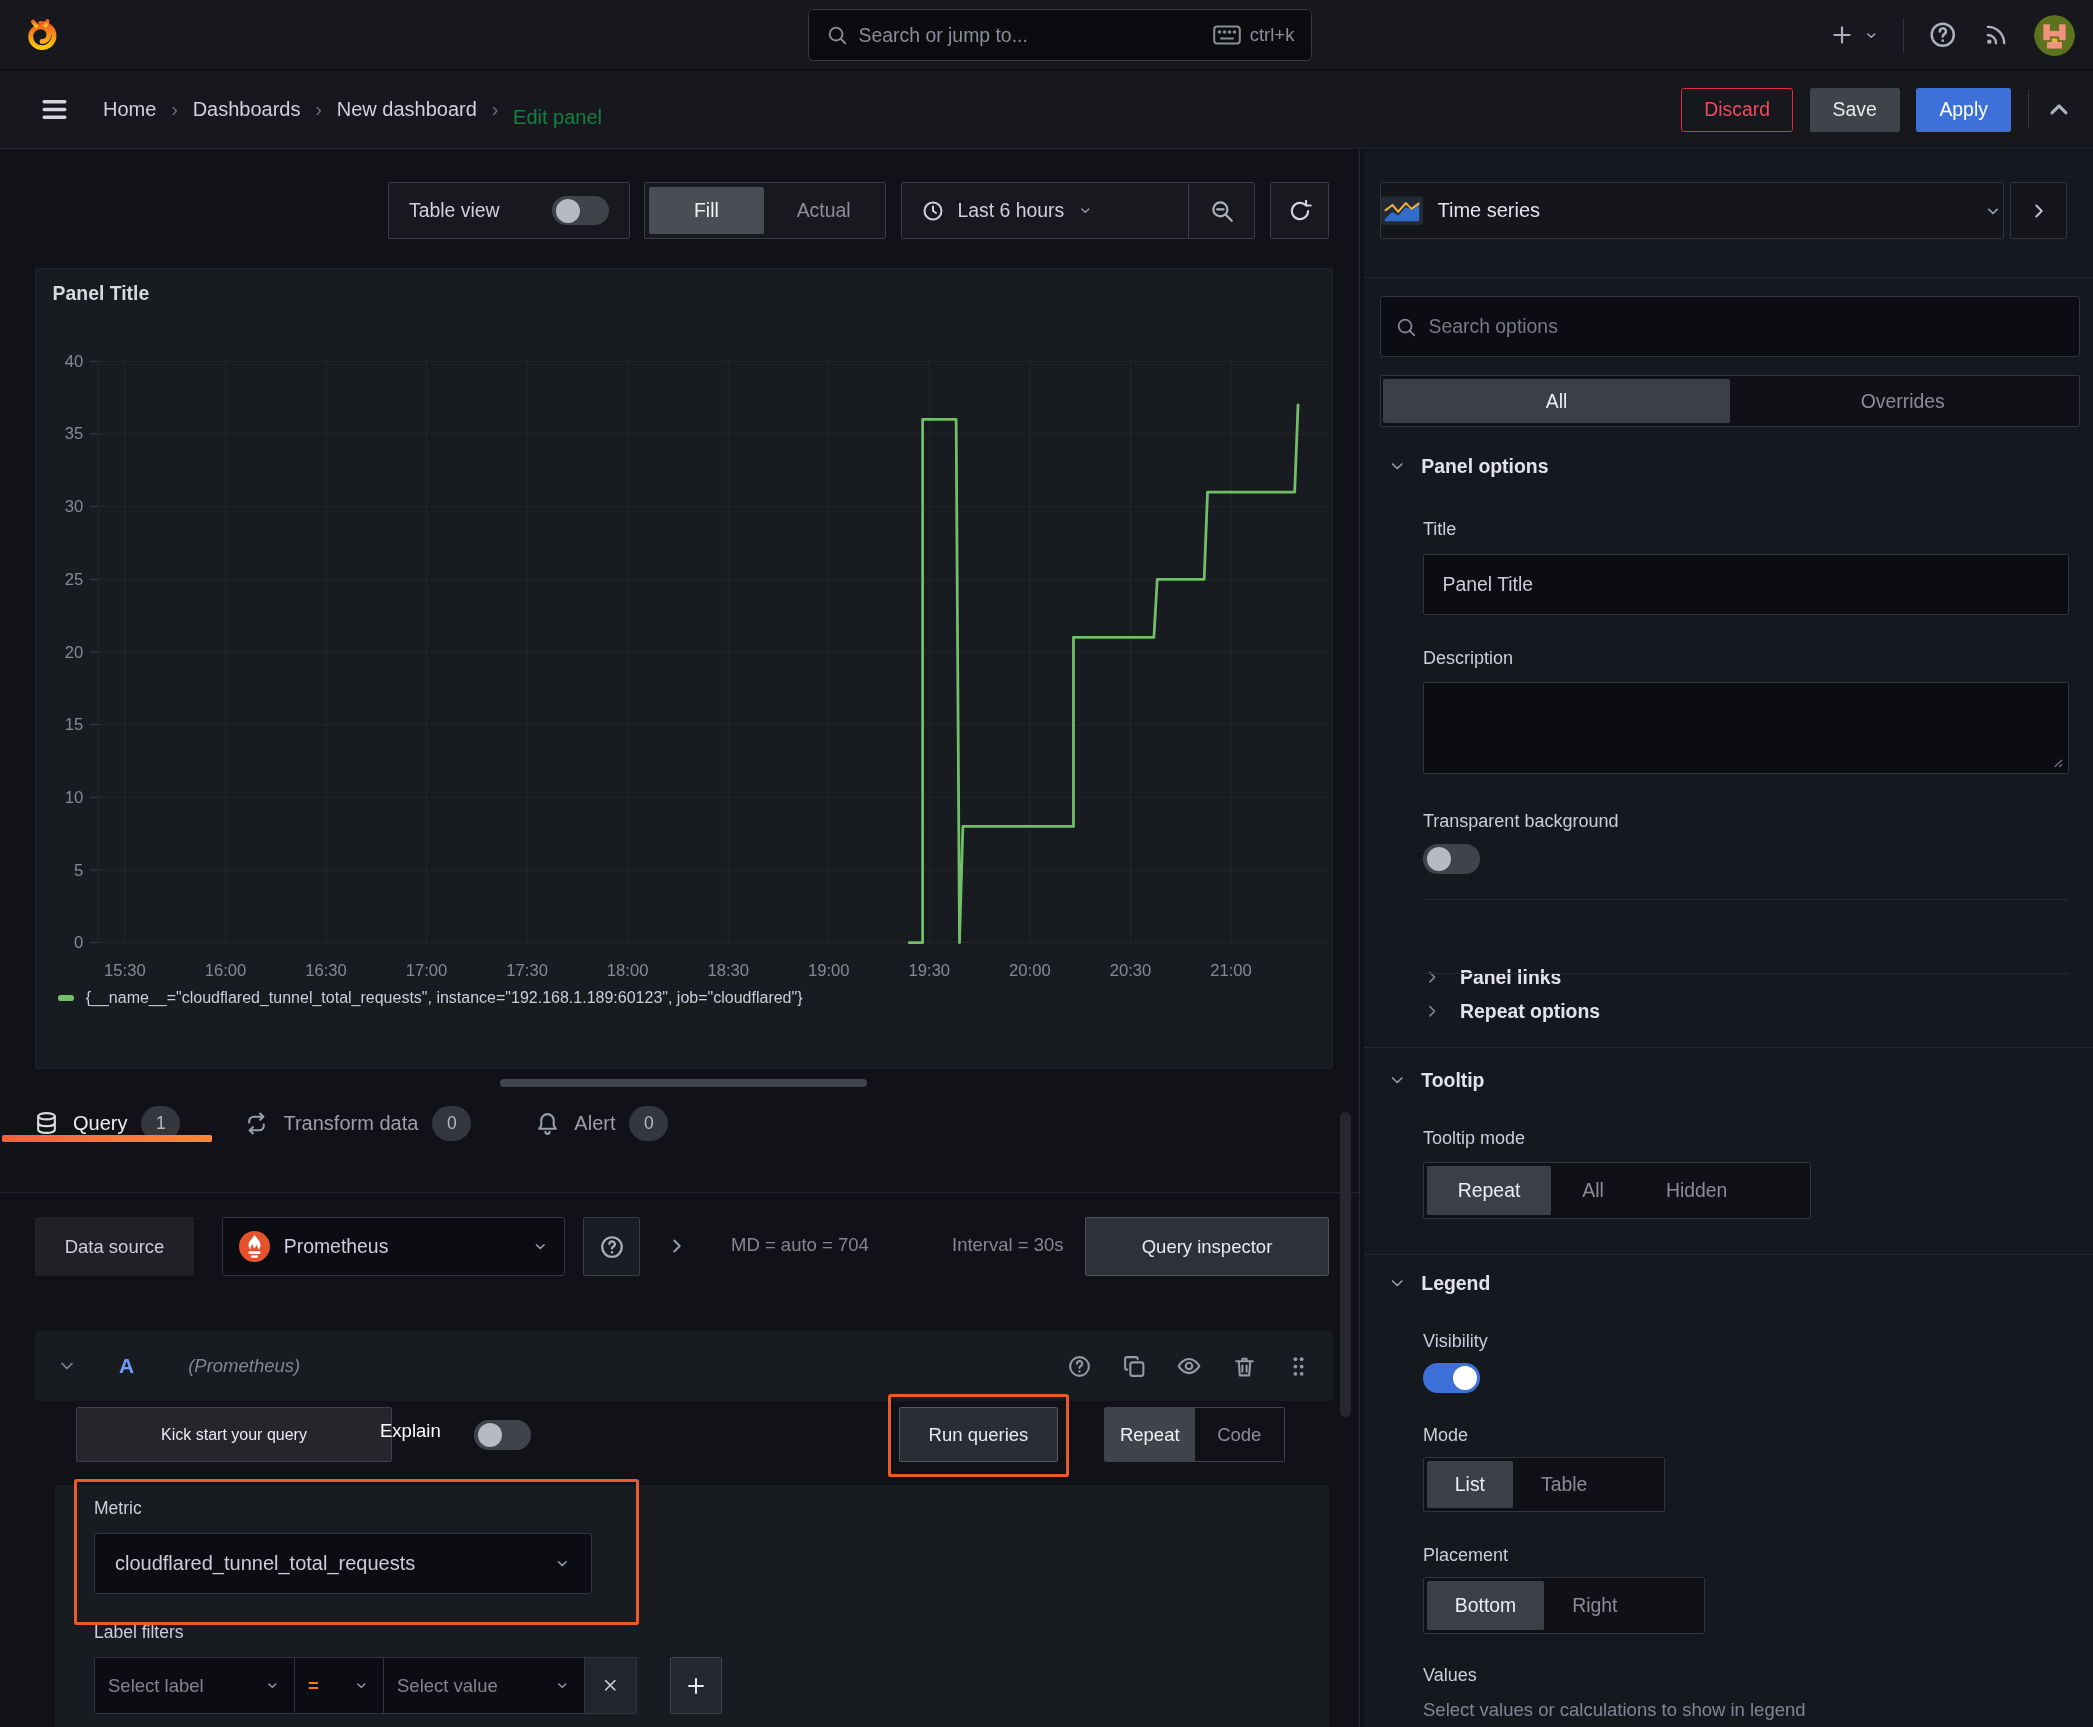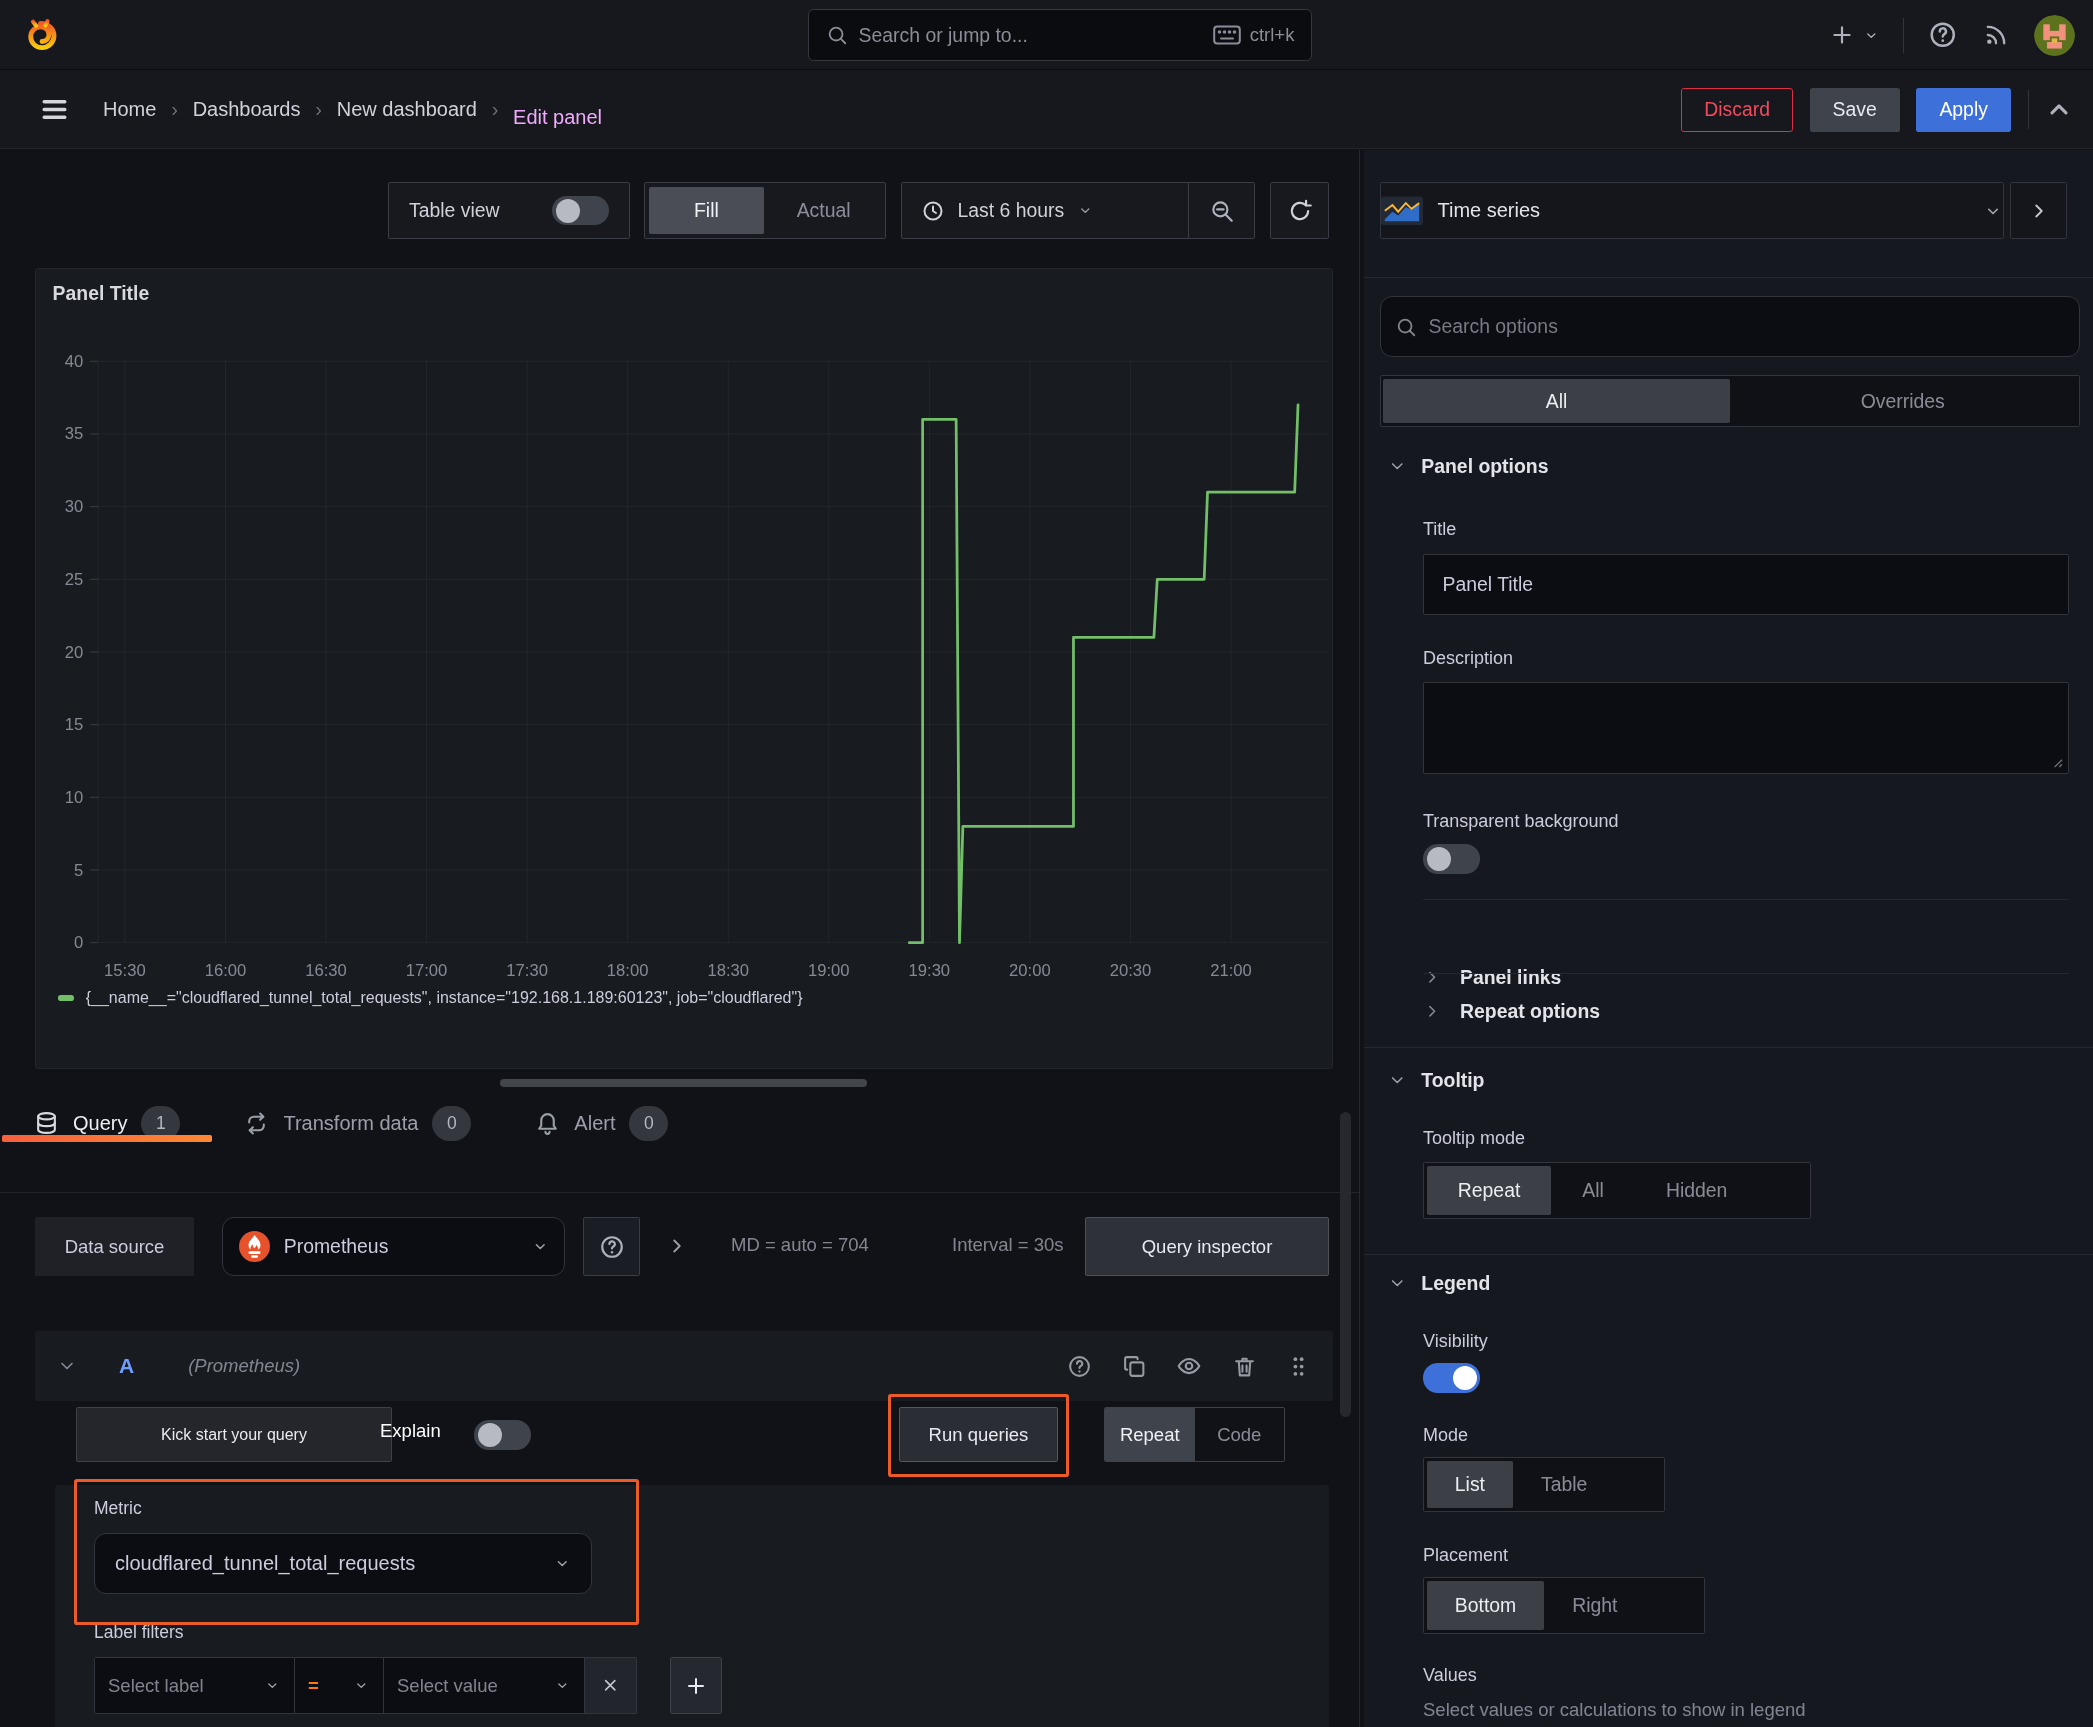--- a/index.html
+++ b/index.html
@@ -21,21 +21,21 @@
   .vdiv { width:0.9px; height:35px; background:#33353d; }
   .iconbtn { display:flex; align-items:center; justify-content:center; cursor:pointer; color:#aeb1bb; }
   .avatar { width:41px; height:41px; border-radius:50%; overflow:hidden; cursor:pointer; }
 
   
   .navbar { position:absolute; left:0; top:70px; width:2093px; height:79px; background:#17181e;
     border-bottom:0.9px solid #22242b; }
   .hamb { position:absolute; left:37px; top:22px; width:35px; height:35px; color:#d5d6dd; cursor:pointer; }
   .crumbs { position:absolute; left:103px; top:0; height:79px; display:flex; align-items:center; gap:14.8px; font-size:20px; }
   .crumb { color:#d0d1da; cursor:pointer; }
-  .crumb.current { color:#f0abfc; cursor:default;margin-top:16px; }
+  .crumb.current { color:#15803d; cursor:default;margin-top:16px; }
   .crumb-sep { color:#6b6e78; font-size:20px; }
   .nav-actions { position:absolute; right:20px; top:0; height:79px; display:flex; align-items:center; gap:16.6px; }
   .btn { display:inline-flex; align-items:center; justify-content:center; border-radius:2.8px; font-size:19.4px;
     height:44px; padding:13px 22px; cursor:pointer; border:0.9px solid transparent; color:#e9eaf0; }
   .btn-discard { background:transparent; border-color:#e02f44; color:#f2495c; }
   .btn-save { background:#3f434b; }
   .btn-apply { background:#3d71d9; color:#fff; }
 
   
   .content { position:absolute; left:0; top:150px; width:2093px; height:1577px; background:#111217; }
@@ -71,21 +71,21 @@
     color:rgba(204,204,220,.75); font-size:20px; }
   .tab .ticon { color:#9aa0a8; }
   .tab.active { color:#eceef2; }
   .tab.active .ticon { color:#d8d9df; }
   .tab.active::after { content:""; position:absolute; left:0; right:0; bottom:-0.9px; height:6.5px; border-radius:1.8px;
     background:linear-gradient(90deg,#f55f3e,#ff8833); }
   .badge { min-width:39px; height:35px; padding:0 11px; border-radius:18.5px; background:#34373e; color:#b4b7c0;
     font-size:17.5px; display:flex; align-items:center; justify-content:center; }
 
   
-  .inp { background:#0c0d12; border:0.9px solid #32353d; border-radius:12px; display:flex; align-items:center; color:#ccccdc; }
+  .inp { background:#0c0d12; border:0.9px solid #32353d; border-radius:3px; display:flex; align-items:center; color:#ccccdc; }
   .dim { color:rgba(204,204,220,.62); }
   .caret { color:#9aa0a8; flex:none; }
 
   .ds-label { position:absolute; left:35px; top:1067px; width:159px; height:59px; background:#1f2127; border-radius:1.8px;
     display:flex; align-items:center; justify-content:center; font-size:18.5px; }
   .ds-select { position:absolute; left:222px; top:1067px; width:343px; height:59px; padding:0 14.8px; gap:13px; cursor:pointer; }
   .ds-select .txt { flex:1; font-size:19.4px; }
   .ds-help { position:absolute; left:583px; top:1067px; width:57px; height:59px; background:#1b1d24;
     border:0.9px solid #3a3d45; border-radius:1.8px; }
   .ds-chev { position:absolute; left:666px; top:1085px; color:#9aa0a8; cursor:pointer; }

